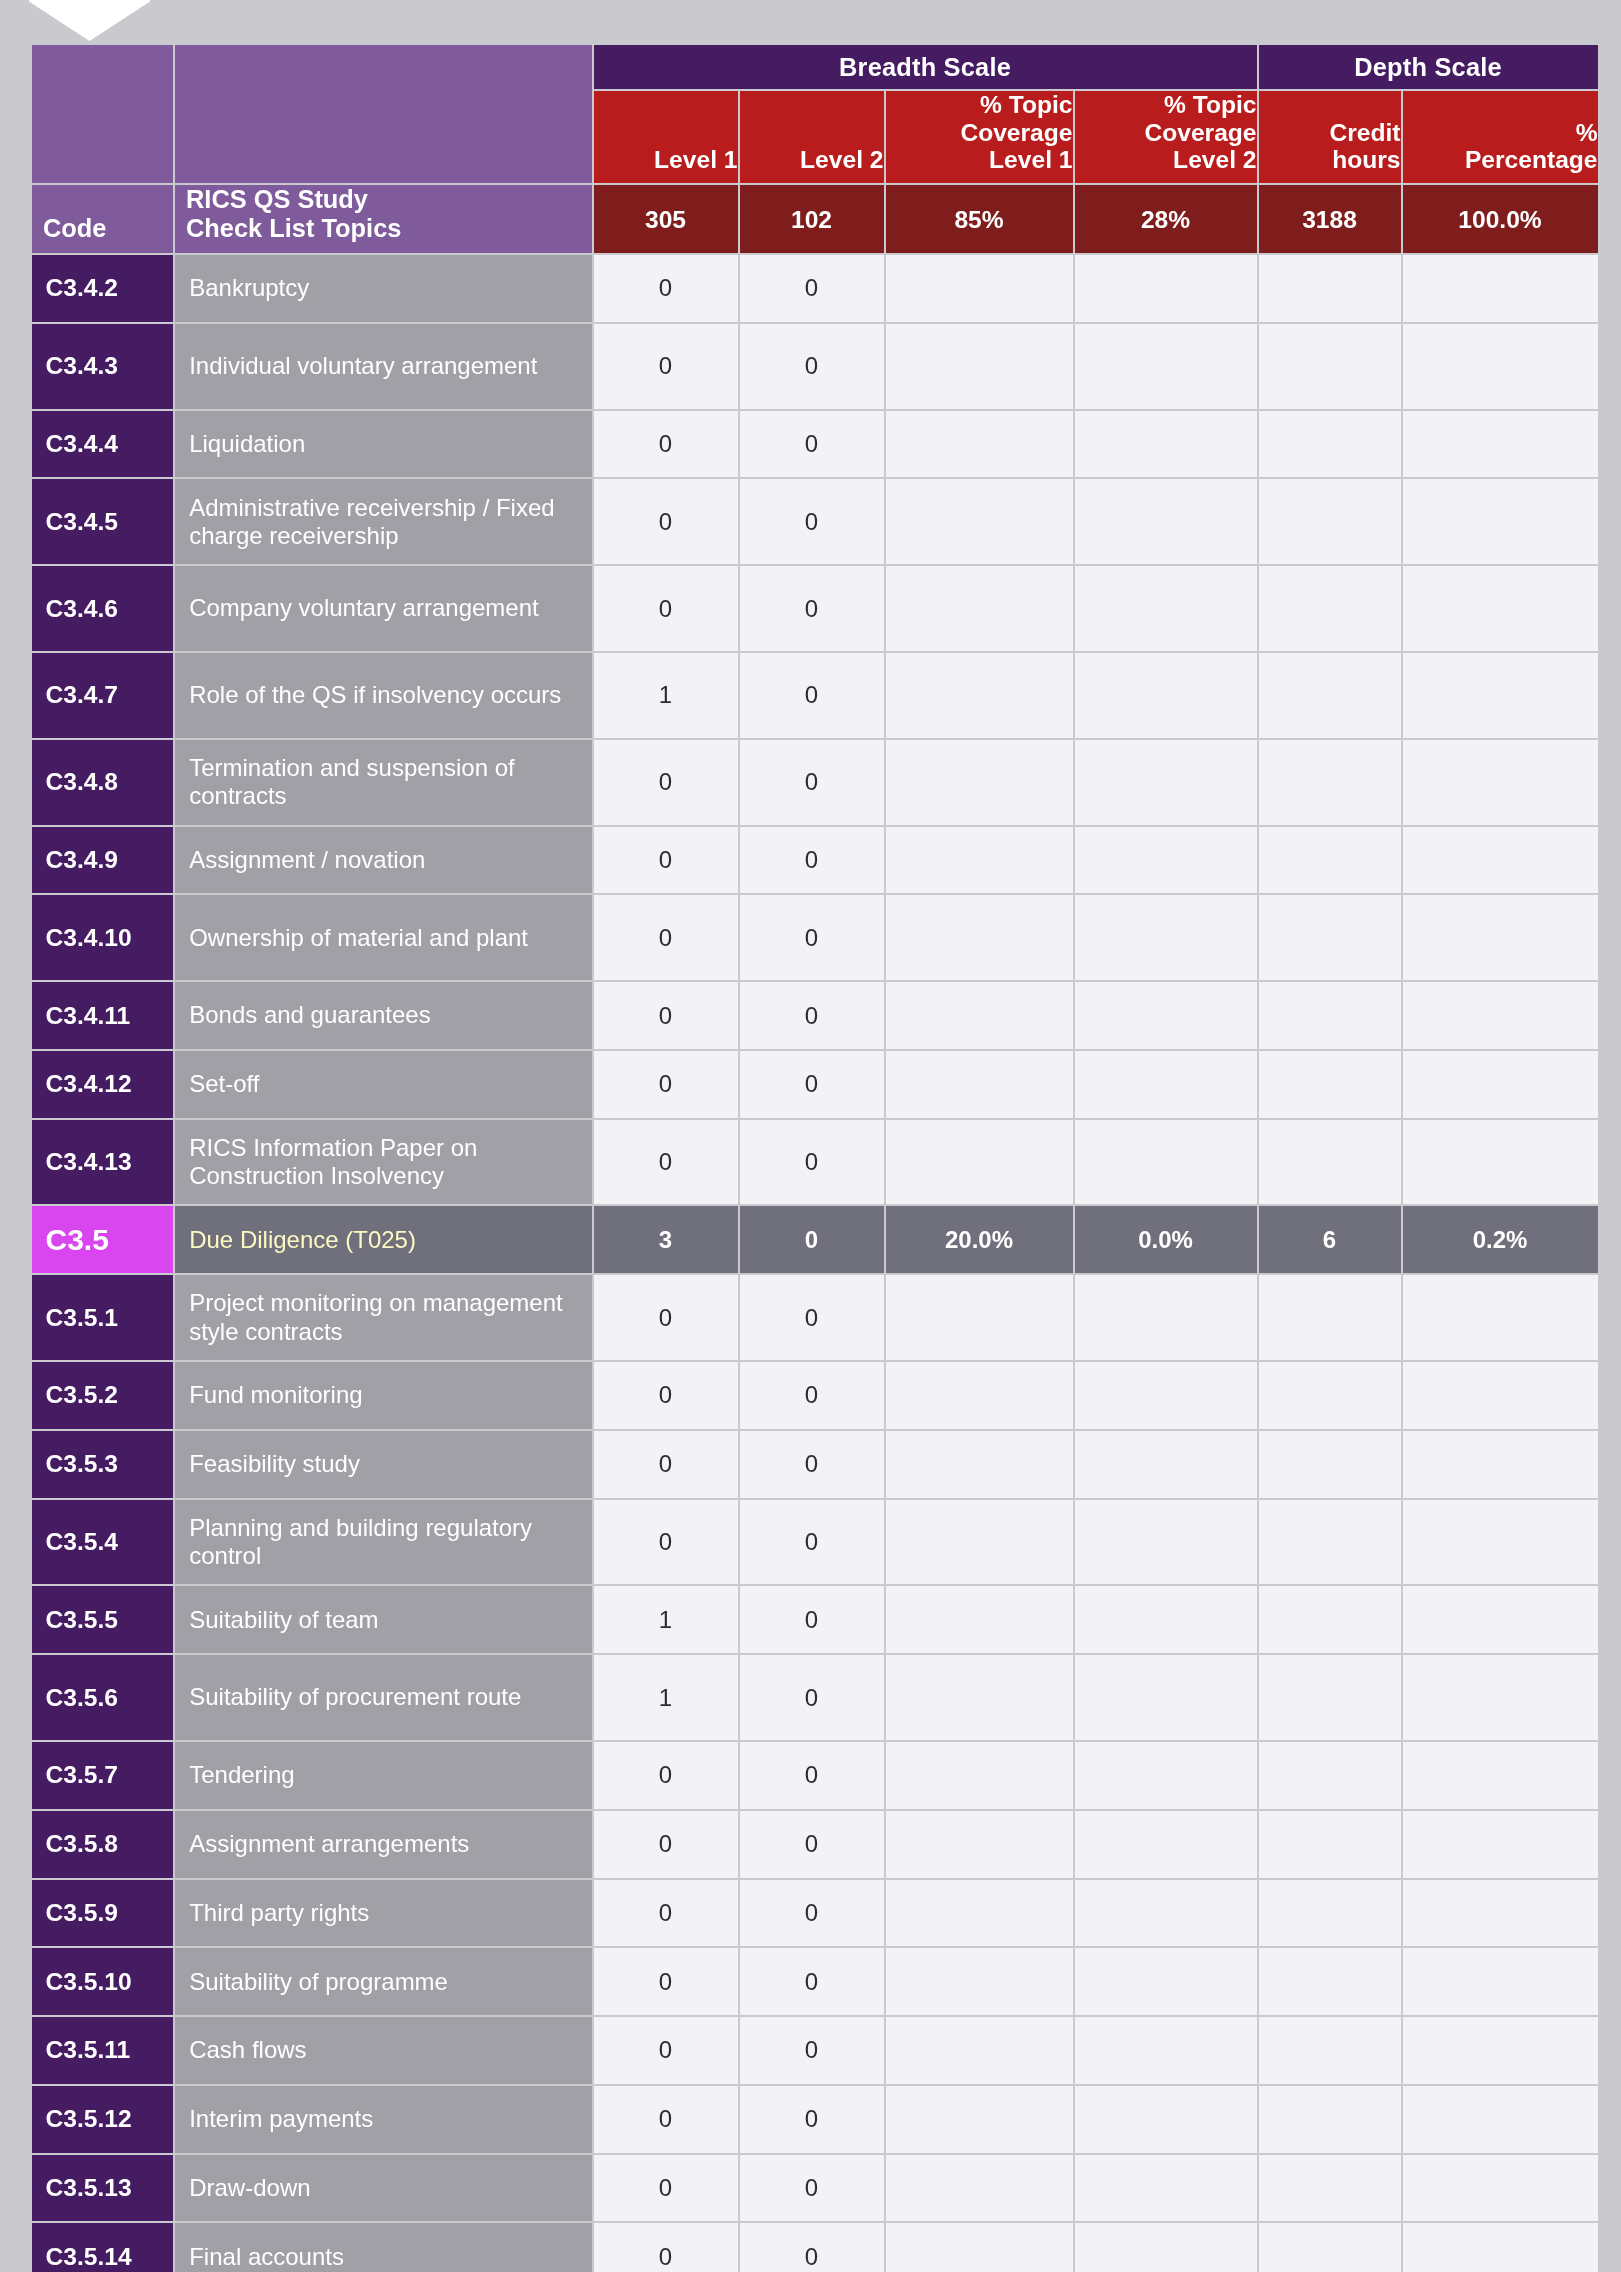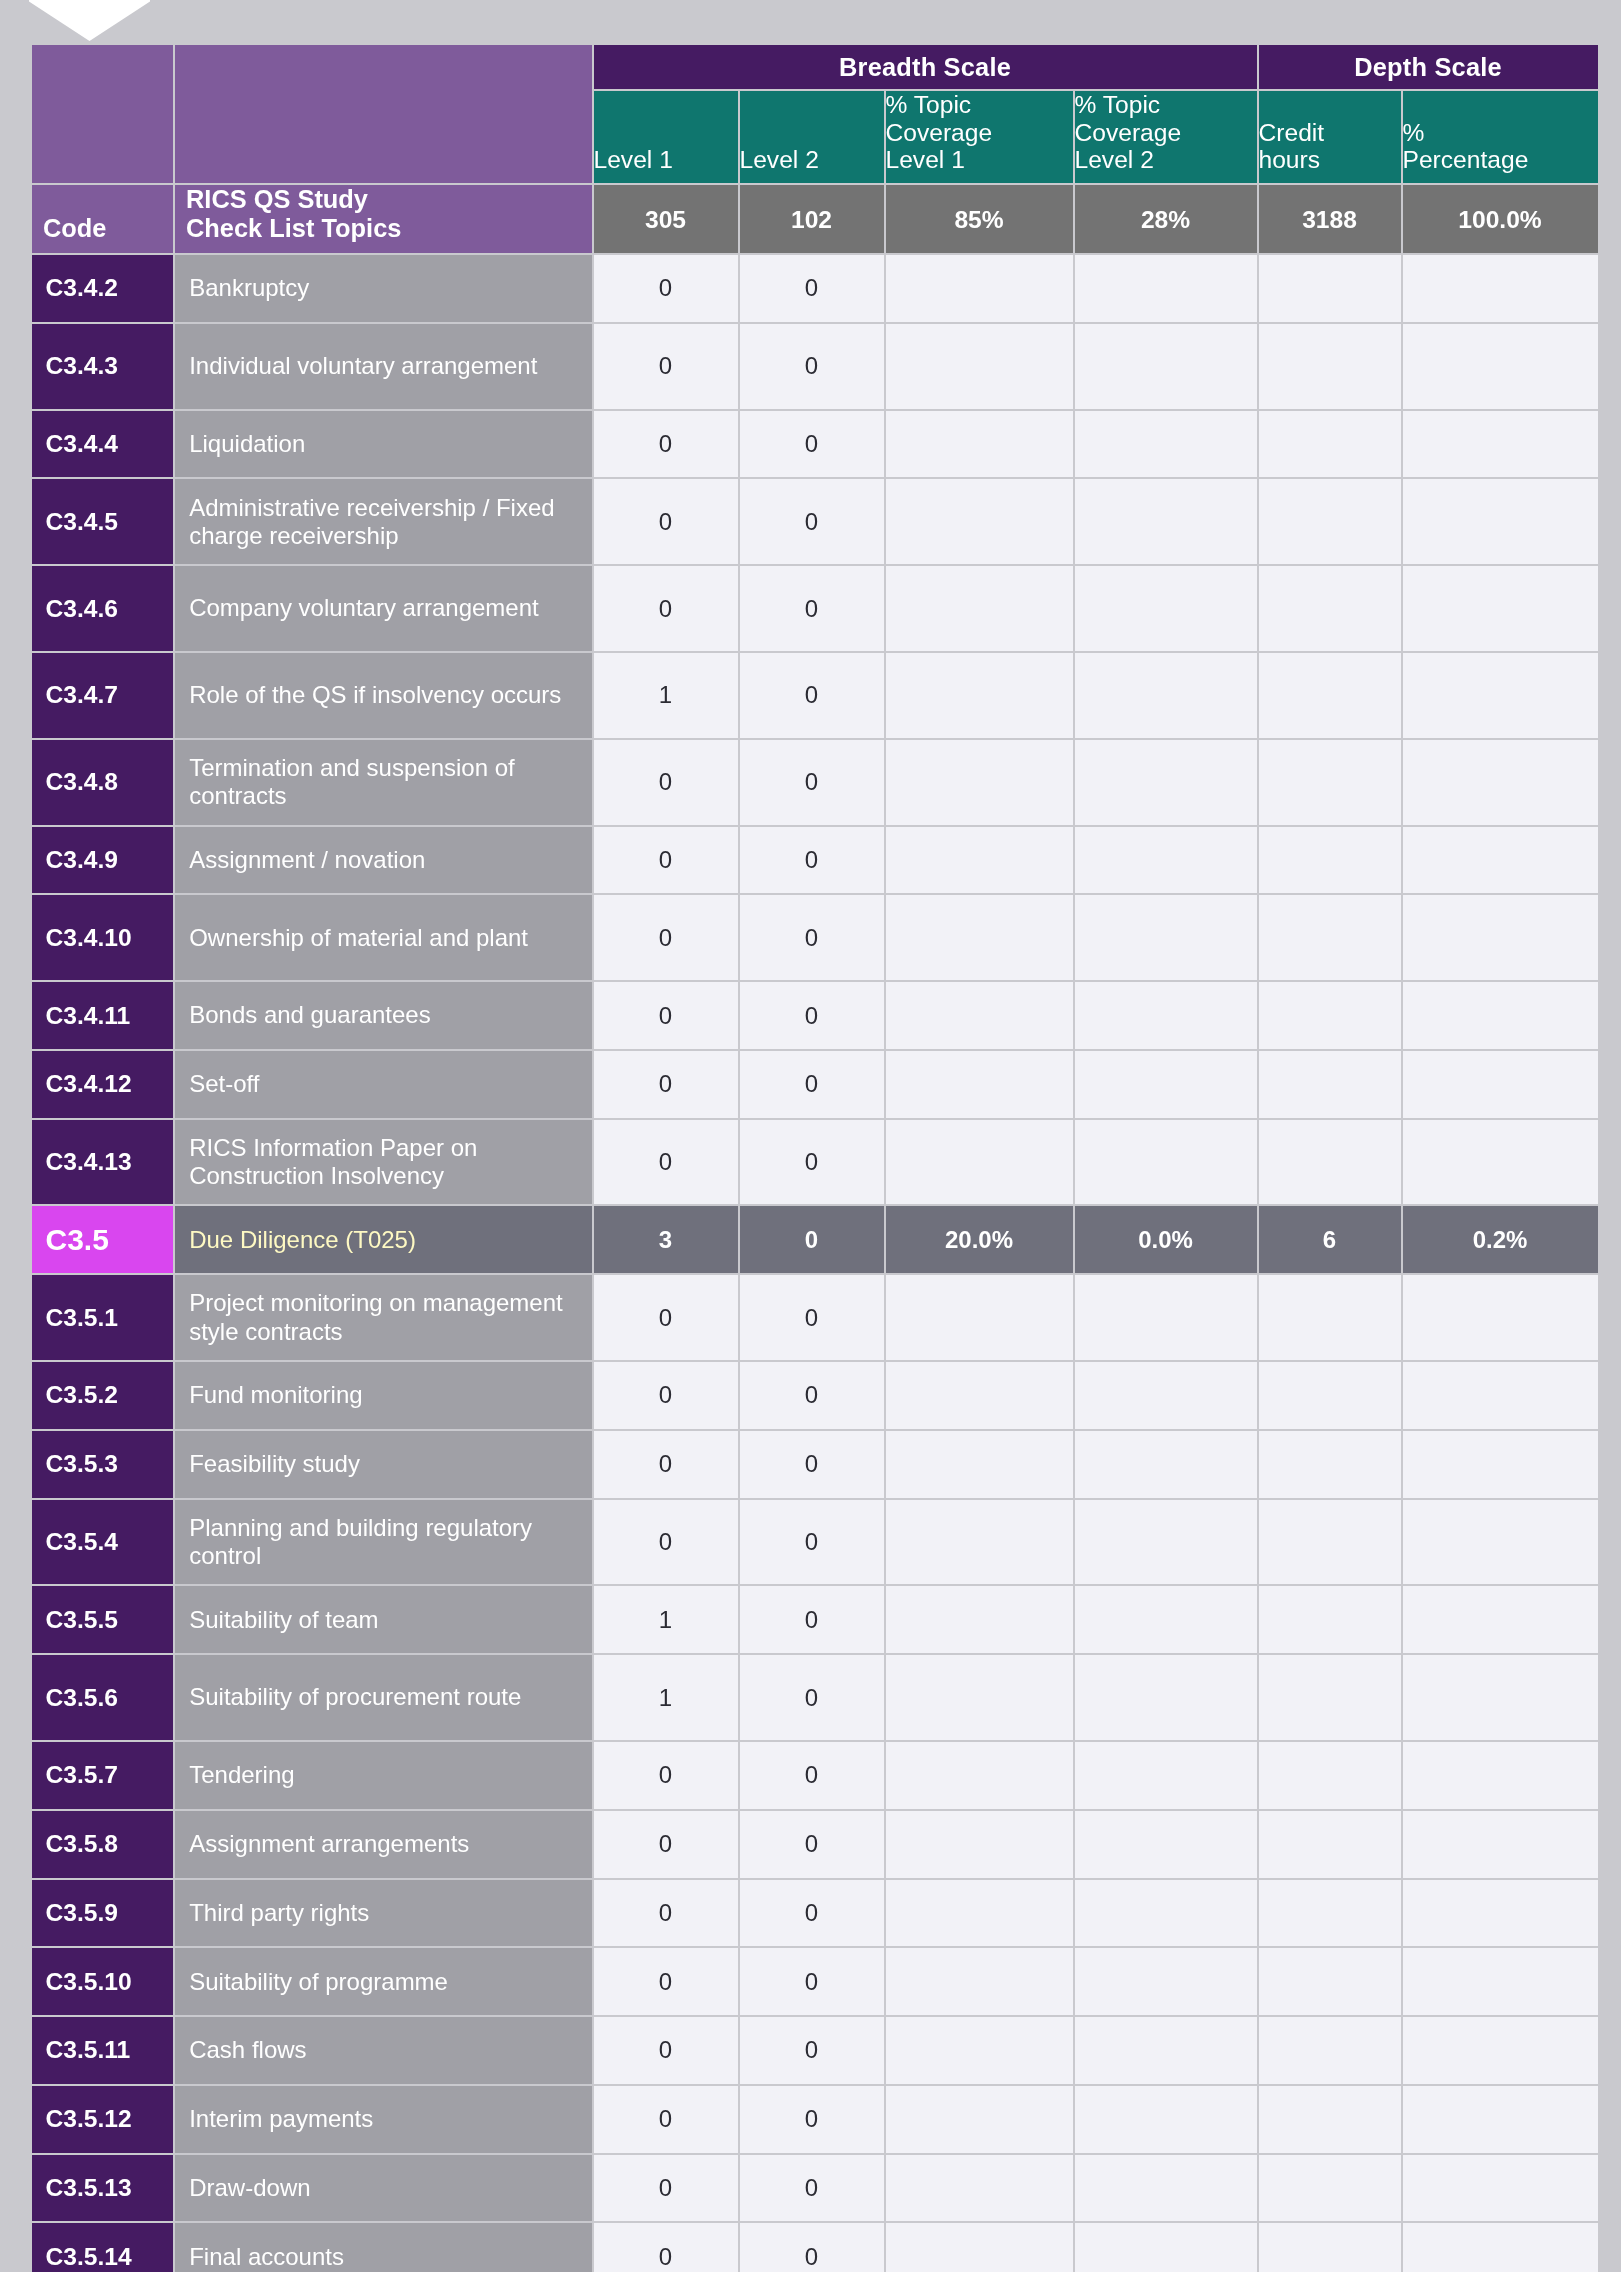--- a/index.html
+++ b/index.html
@@ -46,27 +46,27 @@
     background:#7f5b9b;
   }
   .hd-code,.hd-topic{
     background:#7f5b9b;color:#ffffff;
     font-size:25.4px;font-weight:bold;
     vertical-align:bottom;
     padding:0 0 9.8px 11.5px;
     line-height:1.14;
   }
   .hd-sub{
-    background:#0f766e;color:#ffffff;
-    font-size:24.6px;font-weight:normal;text-align:left;
+    background:#b91c1c;color:#ffffff;
+    font-size:24.6px;font-weight:bold;text-align:right;
     vertical-align:bottom;
     padding-bottom:9.8px;line-height:1.12;
   }
   .hd-tot{
-    background:#737373;color:#ffffff;
+    background:#7f1d1d;color:#ffffff;
     font-size:24.6px;font-weight:bold;text-align:center;
     height:33px;line-height:33px;
   }
 
   
   .code{
     background:#451b62;color:#ffffff;
     font-size:24.6px;font-weight:bold;
     padding-left:14px;
   }

